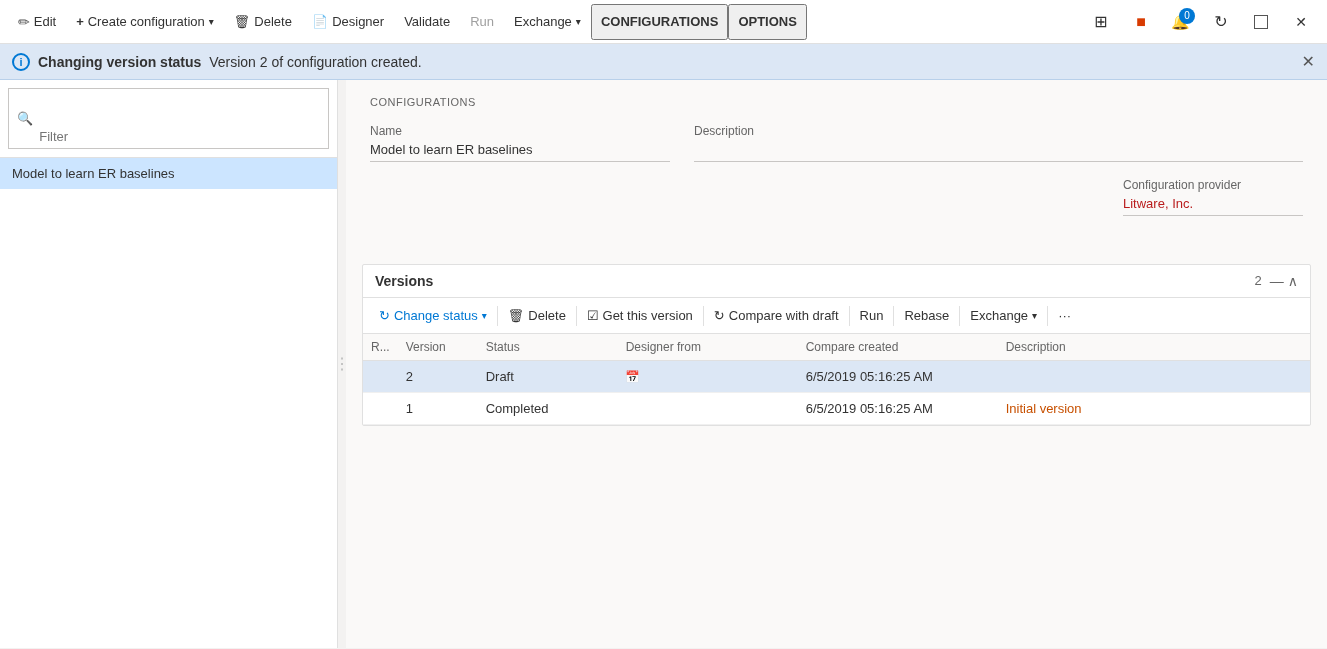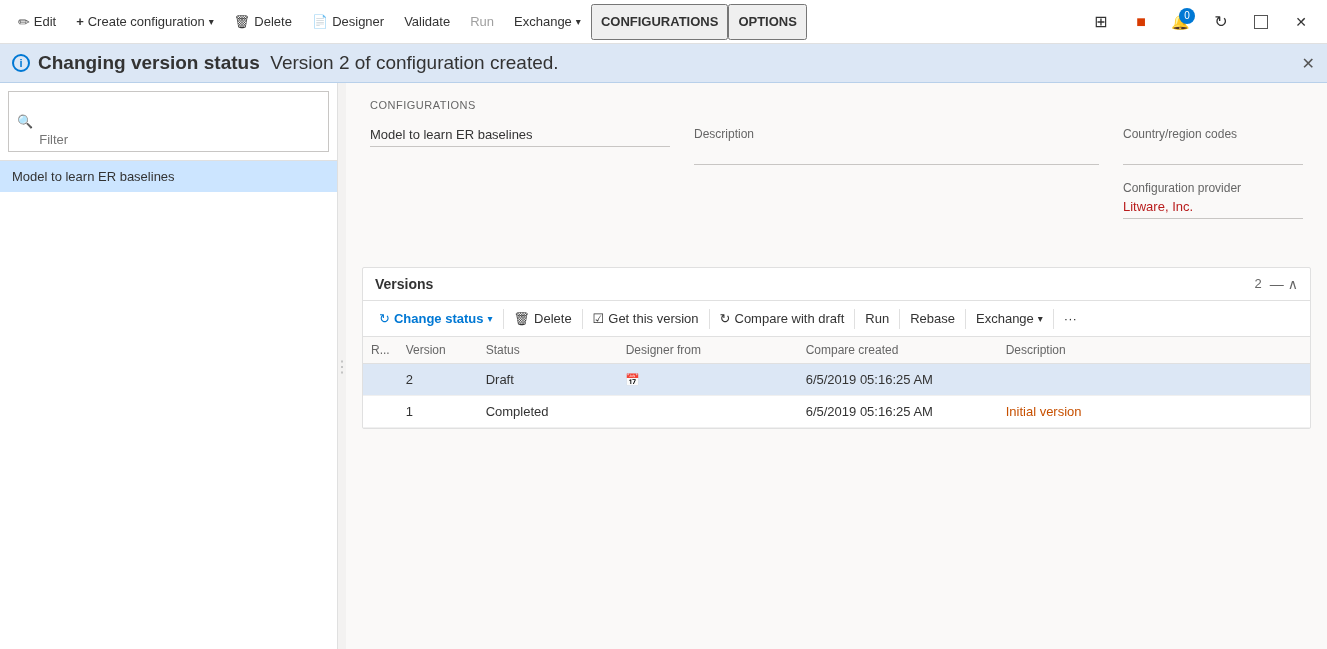--- a/index.html
+++ b/index.html
@@ -39,21 +39,21 @@
       display: flex; align-items: center;
       background: #dce7f5; padding: 8px 12px;
       border-bottom: 1px solid #b8d0ea; gap: 8px;
     }
     .info-icon {
       width: 18px; height: 18px; border-radius: 50%;
       border: 2px solid #0078d4; color: #0078d4;
       display: flex; align-items: center; justify-content: center;
       font-size: 11px; font-weight: bold; flex-shrink: 0;
     }
-    .info-text { color: #333; font-size: 19px; }
+    .info-text { color: #333; font-size: 14px; }
     .info-close { margin-left: auto; cursor: pointer; font-size: 16px; color: #555; }
 
     
     .main-layout { display: flex; height: calc(649px - 44px - 37px); }
 
     
     .sidebar {
       width: 338px; flex-shrink: 0; background: #fff;
       border-right: 1px solid #e0e0e0; display: flex; flex-direction: column;
     }
@@ -233,29 +233,26 @@
   <div class="resize-handle">
     <span class="resize-dots">⋮</span>
   </div>
 
   <div class="content">
     <div class="content-inner">
       <div class="section-label">CONFIGURATIONS</div>
 
       <div class="form-row">
         <div class="form-field">
+          <label>Name</label>
           <div class="field-value wide">Model to learn ER baselines</div>
         </div>
         <div class="form-field" style="flex:1;">
           <label>Description</label>
           <div class="field-value" style="min-width: 300px; border-bottom: 1px solid #c8c6c4; padding-bottom:4px;">&nbsp;</div>
-        </div>
-        <div class="form-field">
-          <label>Country/region codes</label>
-          <div class="field-value" style="min-width: 180px; border-bottom: 1px solid #c8c6c4; padding-bottom:4px;">&nbsp;</div>
         </div>
       </div>
 
       <div class="form-row" style="margin-bottom: 16px; display: flex; justify-content: flex-end;">
         <div class="form-field" style="margin-left: 520px;">
           <label>Configuration provider</label>
           <div class="field-value link">Litware, Inc.</div>
         </div>
       </div>
     </div>
@@ -266,21 +263,21 @@
         <span class="versions-count">2</span>
         <div class="versions-arrows">
           <span>—</span>
           <span>∧</span>
         </div>
       </div>
 
       <div class="versions-toolbar">
         <button class="vt-btn">
           <span style="color:#0078d4;">↻</span>
-          <span style="color:#0078d4;font-weight:bold;">Change status</span>
+          <span style="color:#0078d4;">Change status</span>
           <span style="font-size:10px; color:#0078d4;">▾</span>
         </button>
         <div class="vt-separator"></div>
         <button class="vt-btn">
           <span>🗑</span>
           <span>Delete</span>
         </button>
         <div class="vt-separator"></div>
         <button class="vt-btn">
           <span>☑</span>

